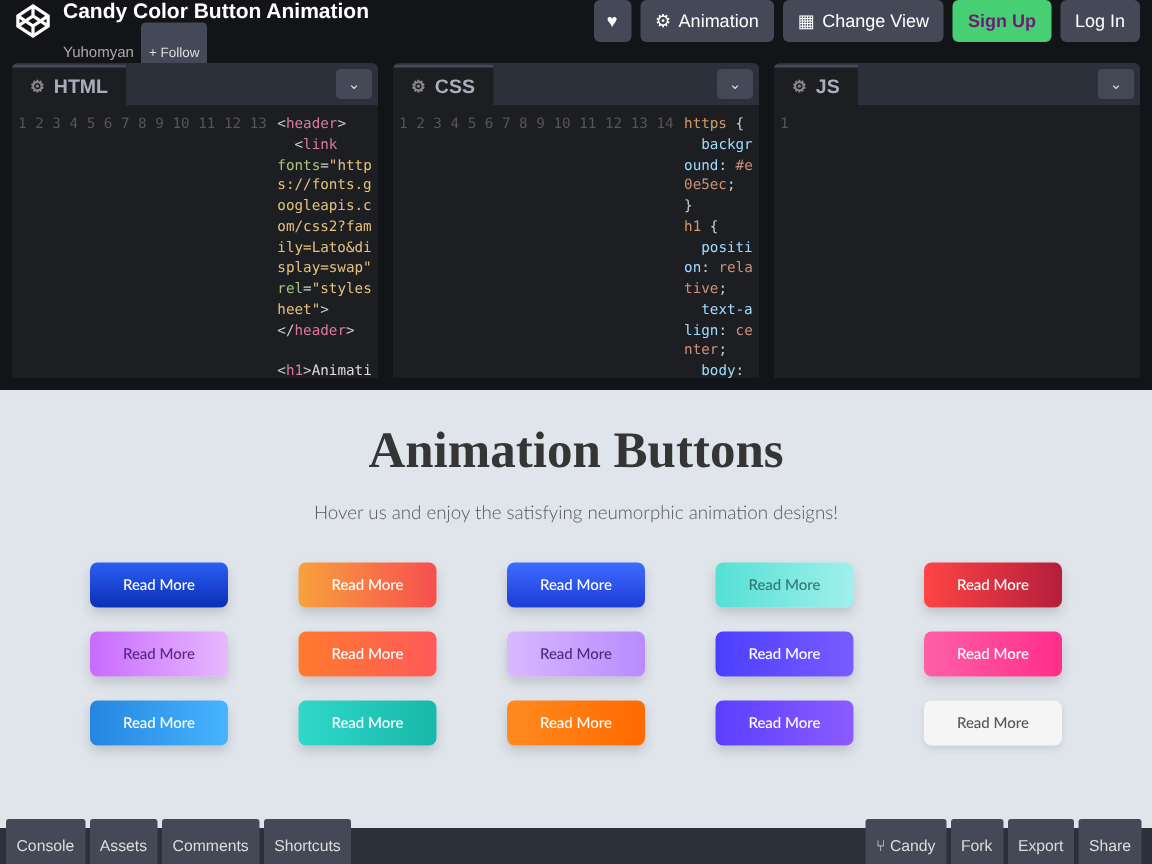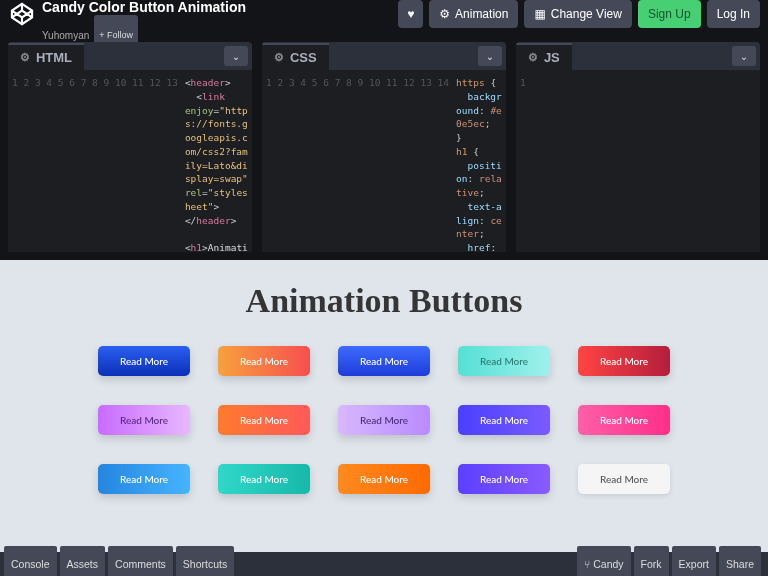--- a/index.html
+++ b/index.html
@@ -6,38 +6,38 @@
 body { font-family:-apple-system,BlinkMacSystemFont,"Segoe UI",sans-serif; background:#131417; width:768px; height:576px; overflow:hidden; color:#fff; }
 
 .topbar { display:flex; align-items:flex-start; height:42px; padding:0 8px; background:#131417; gap:6px; }
 .logo-box { width:28px; height:28px; display:flex; align-items:center; justify-content:center; }
 .title-area { flex:1; display:flex; flex-direction:column; justify-content:center; line-height:1.1; }
 .pen-title { font-size:14px; font-weight:600; color:#fff; }
 .author-row { display:flex; align-items:center; gap:5px; }
 .author { font-size:10px; color:#aaa; }
 .follow-btn { font-size:9px; background:#444857; color:#ddd; border:none; padding:15px 5px; border-radius:3px; display:flex; align-items:center; gap:2px; }
 .tb-btn { background:#444857; color:#fff; border:none; height:28px; padding:0 10px; border-radius:4px; font-size:12px; display:flex; align-items:center; gap:5px; cursor:pointer; }
-.tb-btn.signup { background:#47cf73; color:#14532d; font-weight:400; }
+.tb-btn.signup { background:#47cf73; color:#701a75; font-weight:700; }
 .tb-btn.icon-only { padding:0 9px; }
 
 .panels { display:flex; height:218px; gap:10px; padding:0 8px 8px 8px; background:#131417; }
 .panel { flex:1; background:#1d1e22; display:flex; flex-direction:column; border-radius:4px 4px 0 0; overflow:hidden; }
 .panel-header { display:flex; align-items:center; background:#2c303a; height:28px; }
 .panel-tab { background:#1d1e22; color:#aaaebc; font-size:13px; font-weight:600; padding:5px 12px; display:flex; align-items:center; gap:6px; border-top:2px solid #444857; }
 .panel-spacer { flex:1; }
 .panel-ctrl { width:24px; height:20px; background:#444857; border-radius:3px; margin-right:4px; display:flex; align-items:center; justify-content:center; cursor:pointer; font-size:10px; color:#ddd; }
 .panel-code { flex:1; padding:6px 4px; font-family:Menlo,Consolas,monospace; font-size:9.5px; line-height:1.45; overflow:hidden; display:flex; }
 .gutter { color:#555; text-align:left; padding-right:7px; user-select:none; }
 .code-body { white-space:pre-wrap; word-break:break-all; flex:1; }
 .t-tag{color:#d87b9a}.t-attr{color:#a8c480}.t-str{color:#e6c07b}.t-sel{color:#d19a66}.t-prop{color:#9cdcfe}.t-val{color:#ce9178}.t-punc{color:#ccc}.t-text{color:#ddd}
 
 .preview { height:292px; background:#e0e5ec; color:#333; overflow:hidden; position:relative; }
 .preview h1 { text-align:center; font-family:Georgia,serif; font-size:34px; color:#353535; padding-top:22px; }
 .preview p.sub { text-align:center; font-family:'Lato',sans-serif; font-weight:300; font-size:12.5px; color:#555; margin-top:14px; }
-.frame { display:flex; flex-wrap:wrap; justify-content:center; gap:29px 28px; padding:26px 60px 0 60px; }
+.frame { display:flex; flex-wrap:wrap; justify-content:space-between; gap:16px 28px; padding:26px 60px 0 60px; }
 .cbtn { width:92px; height:30px; border:none; border-radius:5px; color:#fff; font-size:10px; font-weight:500; font-family:'Lato',sans-serif; box-shadow:0 4px 8px rgba(0,0,0,.15); cursor:pointer; }
 .b1{background:linear-gradient(0deg,#0b2fb8,#2b5ff0);} .b2{background:linear-gradient(90deg,#f7a13d,#f74f4f);color:#fff}
 .b3{background:linear-gradient(0deg,#1e3cd8,#3d6bff)} .b4{background:linear-gradient(90deg,#55e0d4,#a0f0ec);color:#2c7a72}
 .b5{background:linear-gradient(90deg,#f44,#b41e3c)} .b6{background:linear-gradient(90deg,#c86bff,#e8b8ff);color:#5a2780}
 .b7{background:linear-gradient(90deg,#ff7a2d,#ff5a5a)} .b8{background:linear-gradient(90deg,#d9b8ff,#b88bff);color:#4a2b7a}
 .b9{background:linear-gradient(90deg,#4a3fff,#7a5bff)} .b10{background:linear-gradient(90deg,#ff5fa8,#ff2e8a)}
 .b11{background:linear-gradient(90deg,#2586e0,#46b4ff)} .b12{background:linear-gradient(90deg,#2fd8c9,#18b8aa)}
 .b13{background:linear-gradient(90deg,#ff8a1f,#ff6a00)} .b14{background:linear-gradient(90deg,#5b3fff,#8a5bff)}
 .b15{background:#f5f5f5;color:#555;box-shadow:0 2px 5px rgba(0,0,0,.1)}
 .credit { text-align:center; font-family:Menlo,monospace; letter-spacing:3px; font-size:10px; color:#999; margin-top:18px; }
@@ -97,21 +97,21 @@
 6
 7
 8
 9
 10
 11
 12
 13</div>
       <div class="code-body"><span class="t-punc">&lt;</span><span class="t-tag">header</span><span class="t-punc">&gt;</span>
   <span class="t-punc">&lt;</span><span class="t-tag">link</span>
-<span class="t-attr">enjoy</span><span class="t-punc">=</span><span class="t-str">"https://fonts.googleapis.com/css2?family=Lato&amp;display=swap"</span>
+<span class="t-attr">fonts</span><span class="t-punc">=</span><span class="t-str">"https://fonts.googleapis.com/css2?family=Lato&amp;display=swap"</span>
 <span class="t-attr">rel</span><span class="t-punc">=</span><span class="t-str">"stylesheet"</span><span class="t-punc">&gt;</span>
 <span class="t-punc">&lt;/</span><span class="t-tag">header</span><span class="t-punc">&gt;</span>
 
 <span class="t-punc">&lt;</span><span class="t-tag">h1</span><span class="t-punc">&gt;</span><span class="t-text">Animation Buttons</span>
 
  
    
    </div>
     </div>
   </div>
@@ -139,21 +139,21 @@
 11
 12
 13
 14</div>
       <div class="code-body"><span class="t-sel">https</span> <span class="t-punc">{</span>
   <span class="t-prop">background</span><span class="t-punc">:</span> <span class="t-val">#e0e5ec</span><span class="t-punc">;</span>
 <span class="t-punc">}</span>
 <span class="t-sel">h1</span> <span class="t-punc">{</span>
   <span class="t-prop">position</span><span class="t-punc">:</span> <span class="t-val">relative</span><span class="t-punc">;</span>
   <span class="t-prop">text-align</span><span class="t-punc">:</span> <span class="t-val">center</span><span class="t-punc">;</span>
-  <span class="t-prop">href</span><span class="t-punc">:</span> 
+  <span class="t-prop">body</span><span class="t-punc">:</span> 
    
    
 
 
 
  
     
    </div>
     </div>
   </div>
@@ -170,20 +170,21 @@
     <div class="panel-code">
       <div class="gutter">1</div>
       <div class="code-body"></div>
     </div>
   </div>
 
 </div>
 
 <div class="preview">
   <h1>Animation Buttons</h1>
+  <p class="sub">Hover us and enjoy the satisfying neumorphic animation designs!</p>
   <div class="frame">
     <button class="cbtn b1">Read More</button>
     <button class="cbtn b2">Read More</button>
     <button class="cbtn b3">Read More</button>
     <button class="cbtn b4">Read More</button>
     <button class="cbtn b5">Read More</button>
     <button class="cbtn b6">Read More</button>
     <button class="cbtn b7">Read More</button>
     <button class="cbtn b8">Read More</button>
     <button class="cbtn b9">Read More</button>

